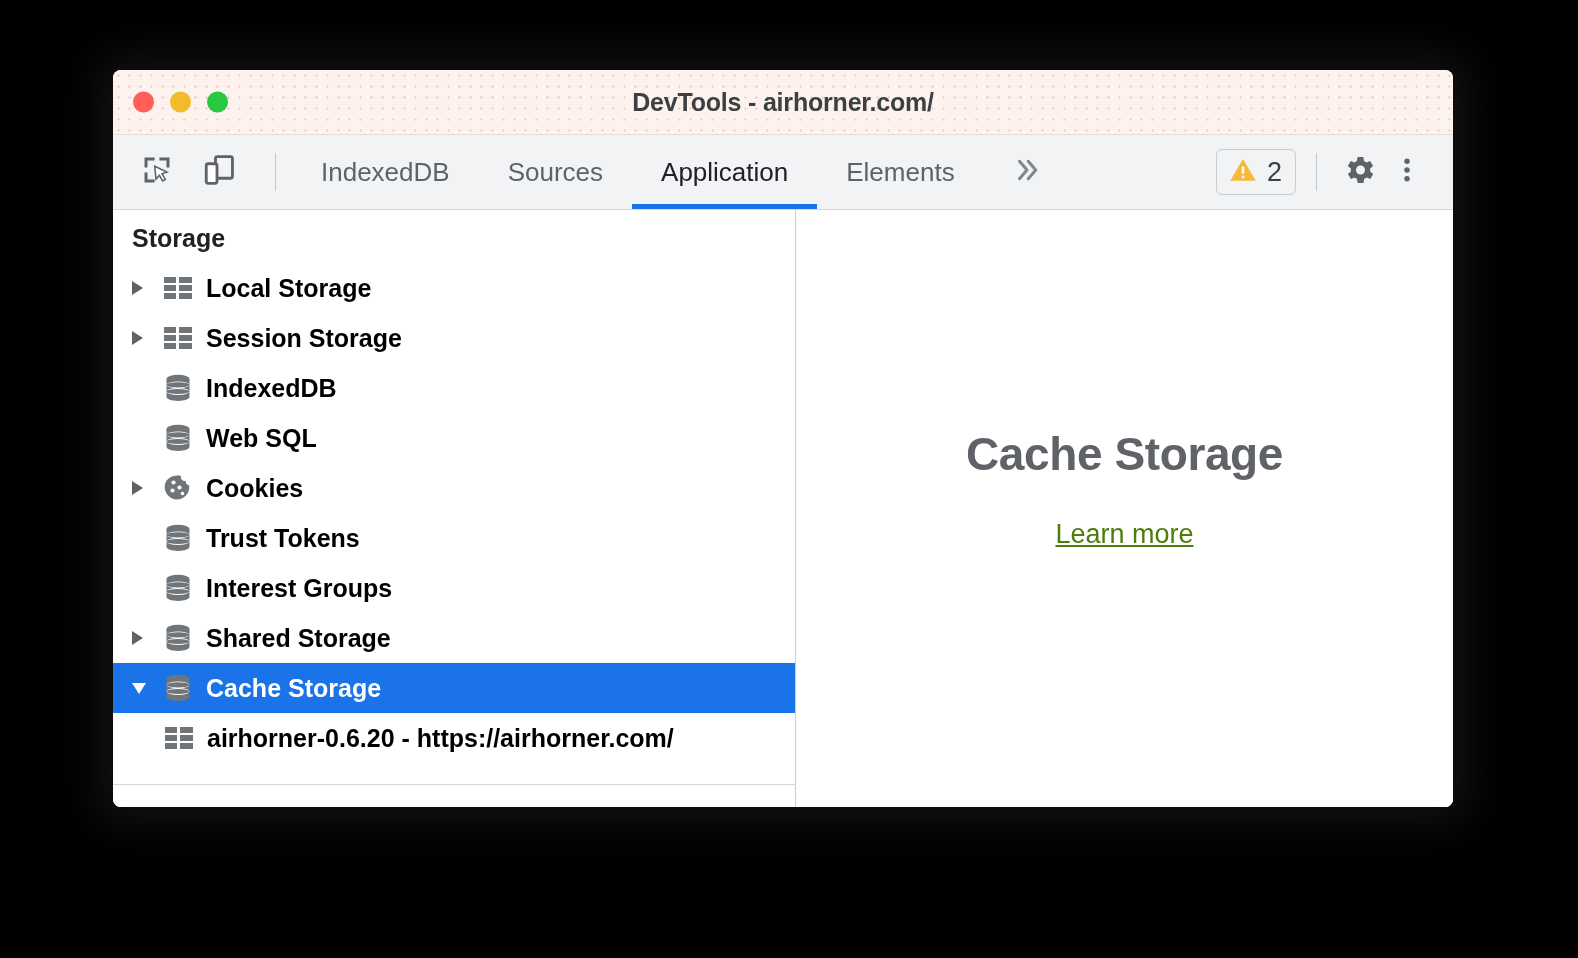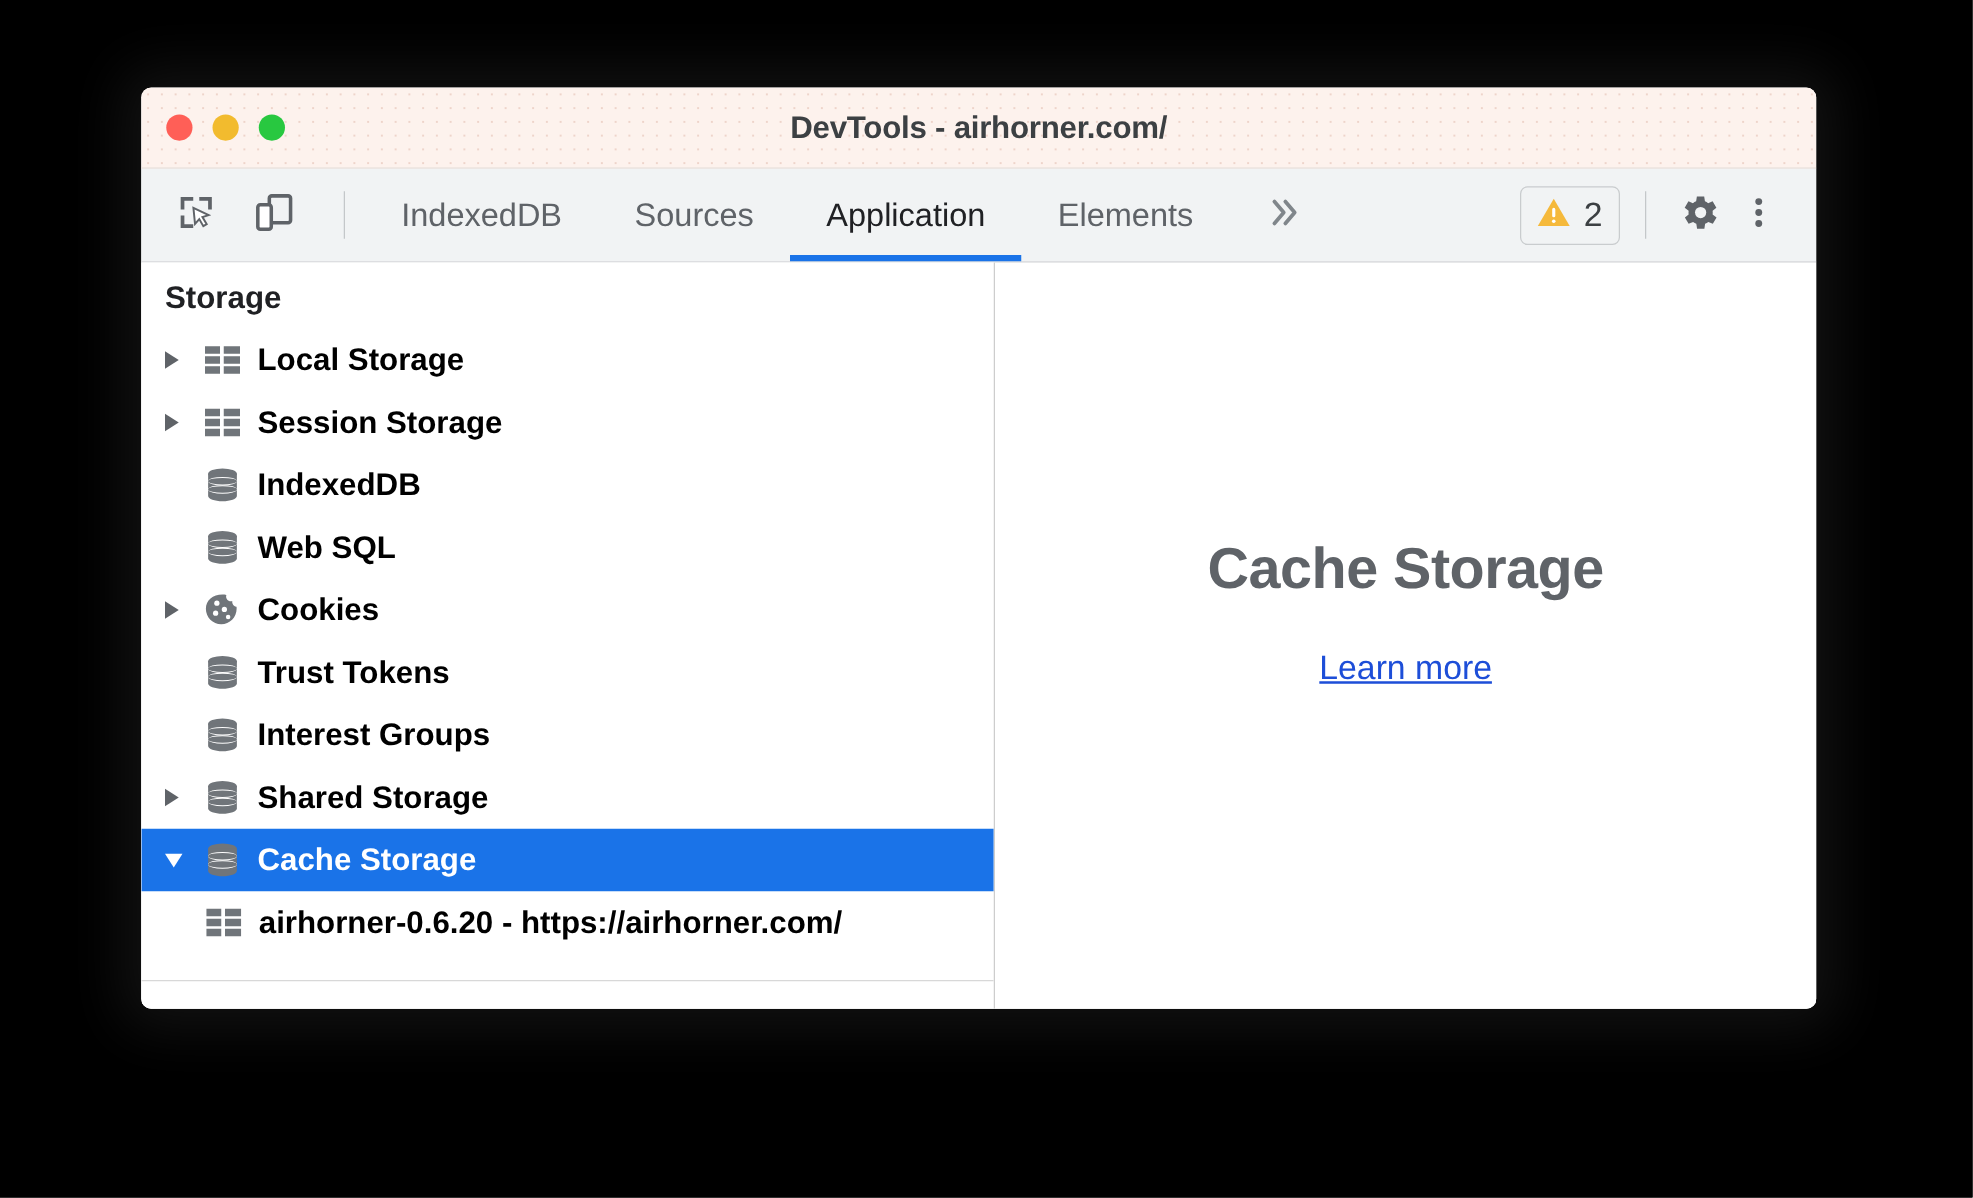--- a/index.html
+++ b/index.html
@@ -246,21 +246,21 @@
   }
   .panel-title {
     font-size: 46px;
     font-weight: bold;
     color: #5f6368;
     letter-spacing: -0.4px;
   }
   .panel-link {
     margin-top: 38px;
     font-size: 27px;
-    color: #1d4ed8;
+    color: #4d7c0f;
     text-decoration: underline;
     cursor: pointer;
   }
 </style>
 </head>
 <body>
 
 <div class="screen">
   <div class="window">
 

